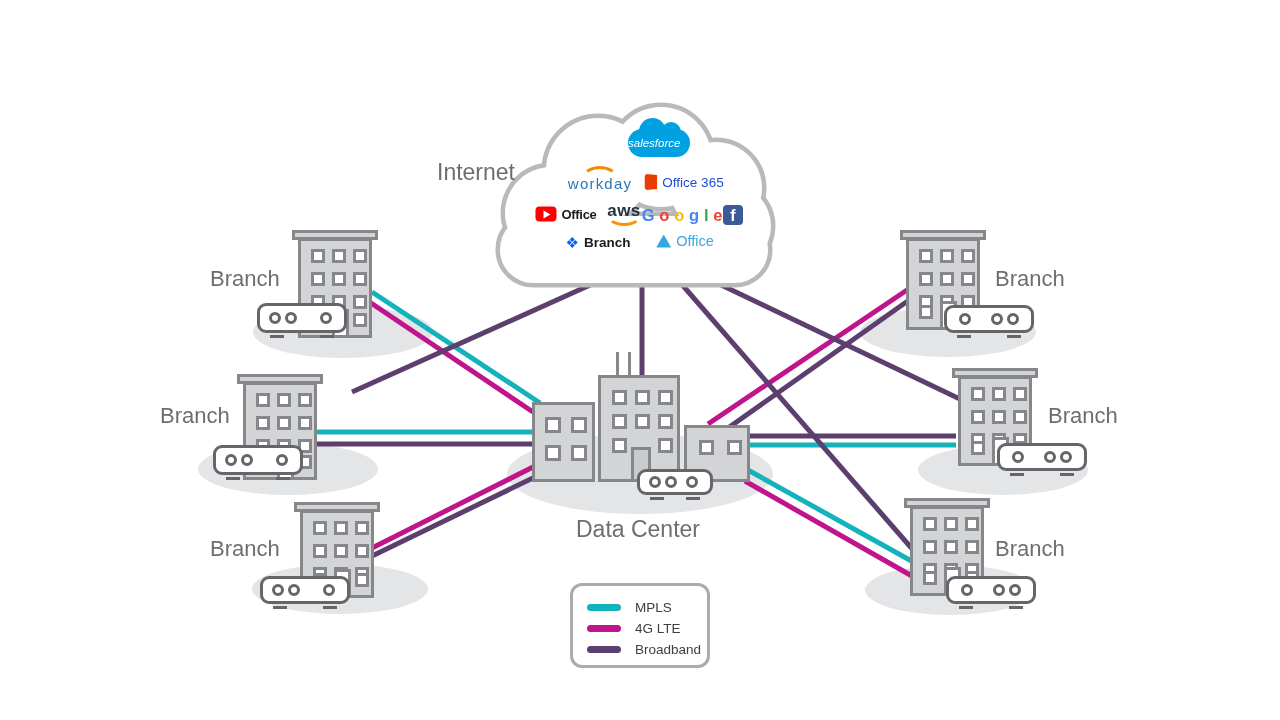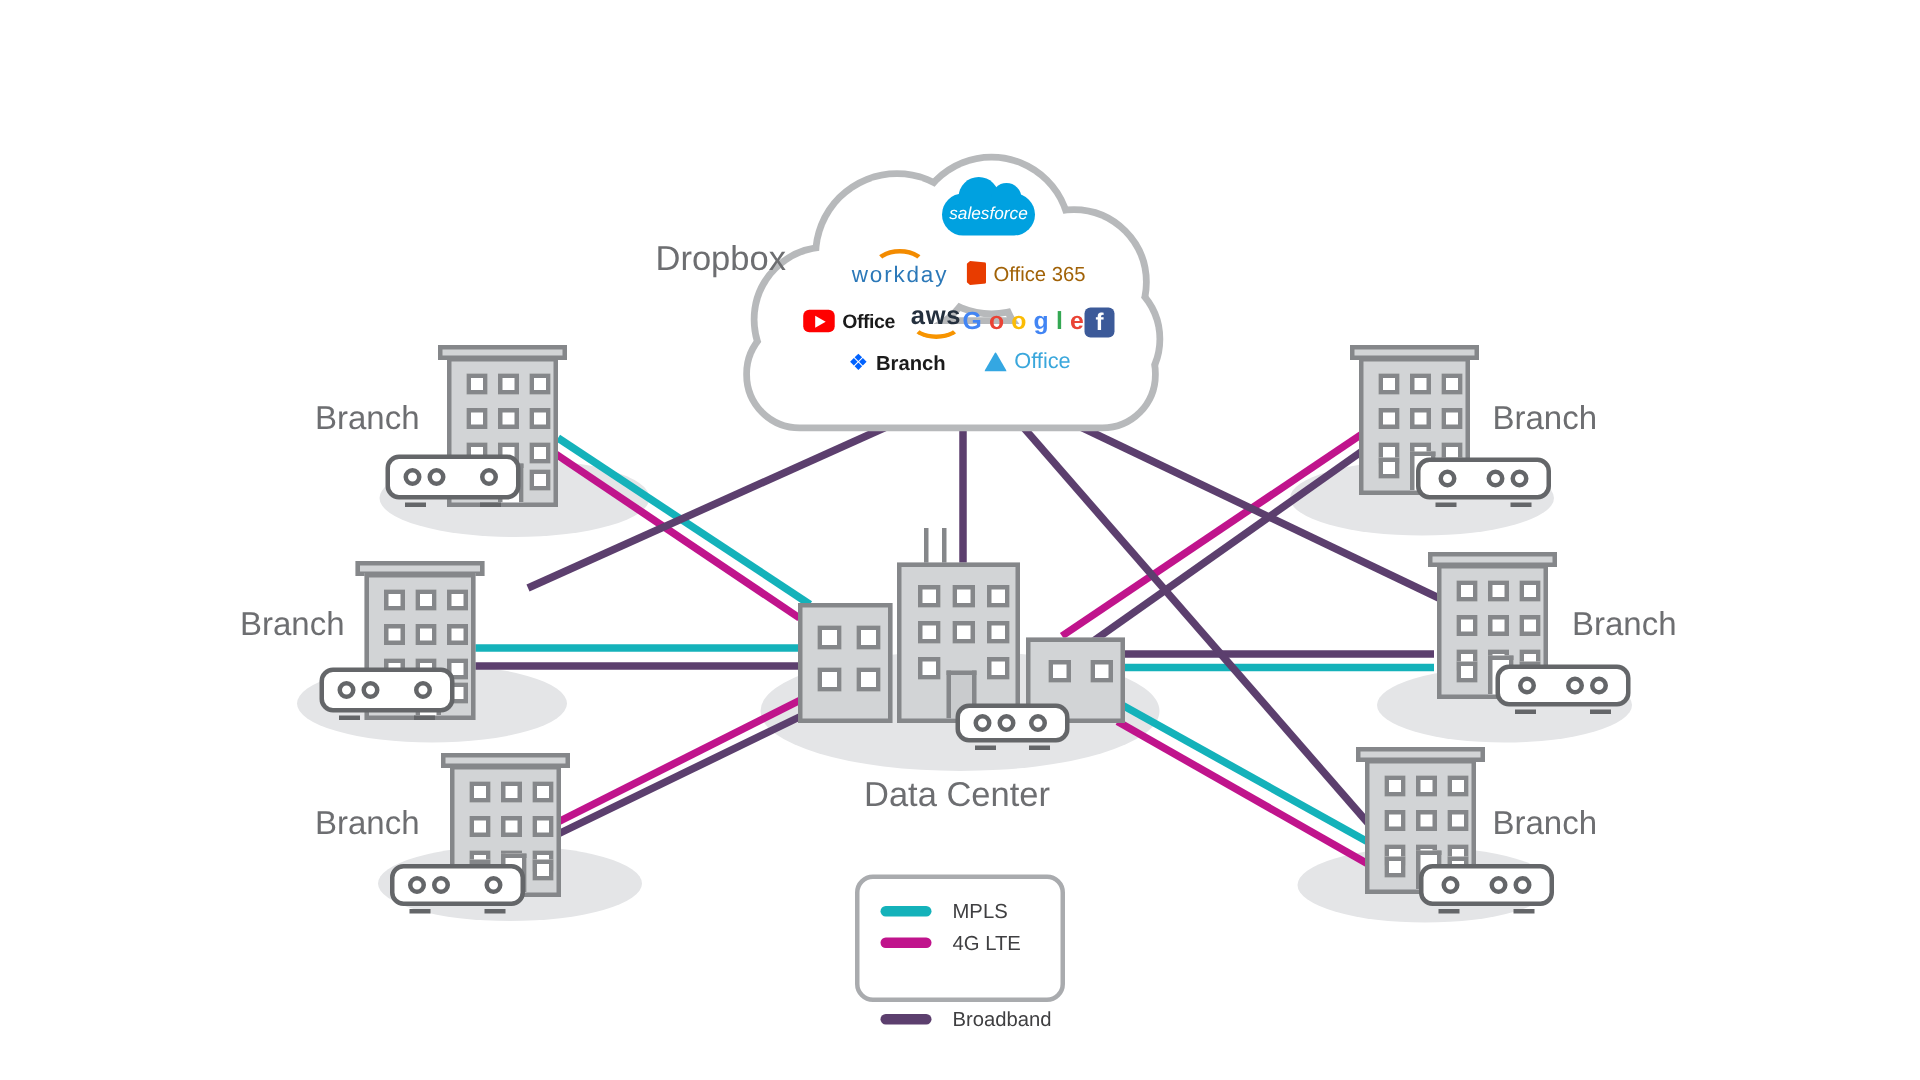--- a/index.html
+++ b/index.html
@@ -23,33 +23,33 @@
   
   .legend{position:absolute;background:#fff;border:3px solid #a9abae;border-radius:12px;
           box-sizing:border-box;padding:11px 14px;}
   .legend-row{display:flex;align-items:center;height:21px;}
   .swatch{width:34px;height:7px;border-radius:4px;flex:0 0 auto;}
   .legend-label{margin-left:14px;font-size:13.5px;color:#3f3f41;}
   
   .logo{position:absolute;display:flex;align-items:center;gap:5px;transform:translate(-50%,-50%);
         white-space:nowrap;z-index:5;}
   .sf-cloud{position:relative;width:62px;height:28px;background:#00a1e0;border-radius:15px;
-            display:flex;align-items:center;justify-content:center;}
+            display:flex;align-items:center;justify-content:flex-start;}
   .sf-cloud::before{content:"";position:absolute;top:-11px;left:11px;width:27px;height:27px;
             background:#00a1e0;border-radius:50%;}
   .sf-cloud::after{content:"";position:absolute;top:-7px;right:9px;width:20px;height:20px;
             background:#00a1e0;border-radius:50%;}
   .sf-text{position:relative;z-index:1;color:#fff;font-size:11.5px;font-style:italic;}
   .wd-wrap{position:relative;display:inline-block;}
   .wd-text{color:#2b78b8;font-size:15px;letter-spacing:1.2px;}
   .wd-arc{position:absolute;top:-9px;left:50%;transform:translateX(-50%);width:30px;height:18px;
           border:3px solid transparent;border-top:3px solid #f38b00;border-radius:50%;}
   .o365-icon{width:13px;height:16px;background:#e83c00;border-radius:2px;
           clip-path:polygon(18% 0,100% 6%,100% 94%,18% 100%,0 88%,0 12%);}
-  .o365-text{color:#a16207;font-size:13.5px;}
+  .o365-text{color:#1d4ed8;font-size:13.5px;}
   .yt-icon{width:21px;height:15px;background:#ff0000;border-radius:4px;position:relative;}
   .yt-icon::after{content:"";position:absolute;left:8px;top:3.5px;border-left:7px solid #fff;
           border-top:4px solid transparent;border-bottom:4px solid transparent;}
   .yt-text{color:#1a1a1a;font-size:13px;font-weight:700;letter-spacing:-.3px;}
   .aws-wrap{position:relative;display:inline-block;}
   .aws-text{color:#24303e;font-size:17px;font-weight:700;letter-spacing:.5px;}
   .aws-smile{position:absolute;left:50%;transform:translateX(-50%);bottom:-5px;width:28px;height:14px;
           border:3px solid transparent;border-bottom:3px solid #f79400;border-radius:50%;}
   .g-text{font-size:16.5px;font-weight:600;letter-spacing:-.2px;}
   .fb-icon{width:20px;height:20px;background:#3c5a99;border-radius:4px;color:#fff;font-weight:700;
@@ -315,30 +315,30 @@
       <div class="logo" style="left: 598px; top: 242px;">
         <span class="db-icon">❖</span>
         <span class="db-text">Branch</span>
       </div>
       <div class="logo" style="left: 685px; top: 241px;">
         <span class="az-icon"></span>
         <span class="az-text">Office</span>
       </div>
     </div>
 
-  <div class="lbl" style="left:437px;top:159px;font-size:23px;">Dropbox</div>
+  <div class="lbl" style="left:437px;top:159px;font-size:23px;">Internet</div>
   <div class="lbl" id="dc-label" style="font-size: 23px; transform: translateX(-50%); left: 638px; top: 516px;">Data Center</div>
 
   <div class="legend" id="legend" style="left: 570px; top: 583px; width: 140px; height: 85px;">
       <div class="legend-row" style="position: relative;">
         <div class="swatch" style="background: rgb(20, 178, 186);"></div>
         <div class="legend-label">MPLS</div>
       </div>
       <div class="legend-row" style="position: relative;">
         <div class="swatch" style="background: rgb(192, 20, 140);"></div>
         <div class="legend-label">4G LTE</div>
       </div>
-      <div class="legend-row" style="position: relative; margin-top: 30px;">
+      <div class="legend-row" style="position: relative;">
         <div class="swatch" style="background: rgb(92, 63, 110);"></div>
         <div class="legend-label">Broadband</div>
       </div>
     </div>
 </div>
 
 </body></html>

